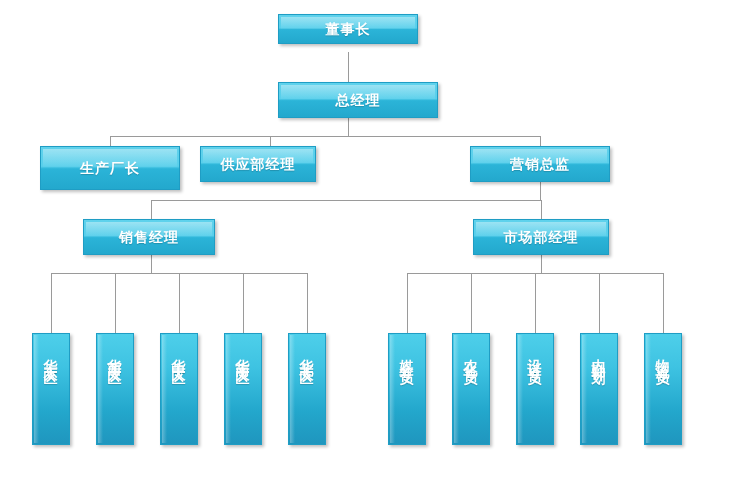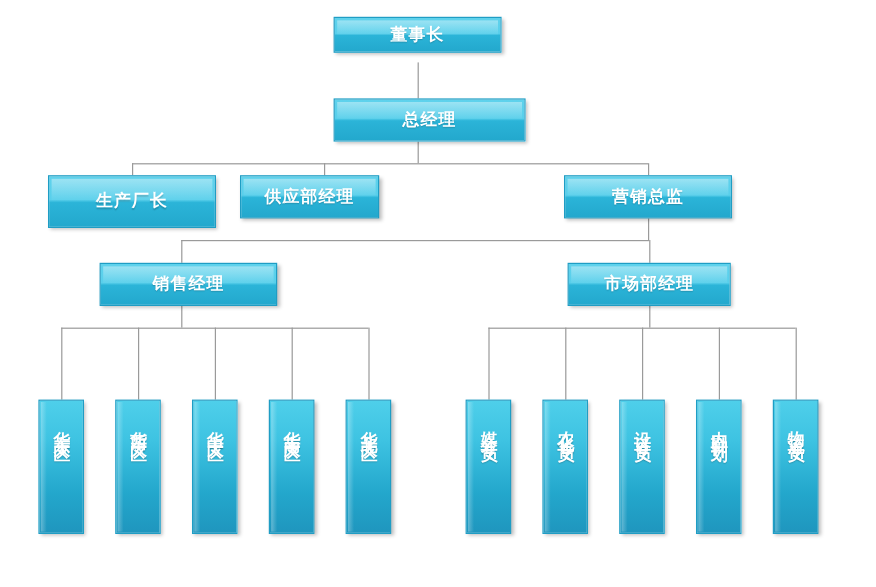--- a/index.html
+++ b/index.html
@@ -134,21 +134,21 @@
       </div>
       <div class="node horiz" style="left: 40px; top: 146px; width: 140px; height: 44px;">
         <span class="label">生产厂长</span>
       </div>
       <div class="node horiz" style="left: 200px; top: 146px; width: 116px; height: 36px;">
         <span class="label">供应部经理</span>
       </div>
       <div class="node horiz" style="left: 470px; top: 146px; width: 140px; height: 36px;">
         <span class="label">营销总监</span>
       </div>
-      <div class="node horiz" style="left: 83px; top: 219px; width: 148px; height: 36px;">
+      <div class="node horiz" style="left: 83px; top: 219px; width: 132px; height: 36px;">
         <span class="label">销售经理</span>
       </div>
       <div class="node horiz" style="left: 473px; top: 219px; width: 136px; height: 36px;">
         <span class="label">市场部经理</span>
       </div>
       <div class="node vert" style="left: 32px; top: 333px; width: 38px; height: 112px;">
         <span class="label">华东大区</span>
       </div>
       <div class="node vert" style="left: 96px; top: 333px; width: 38px; height: 112px;">
         <span class="label">华西大区</span>

